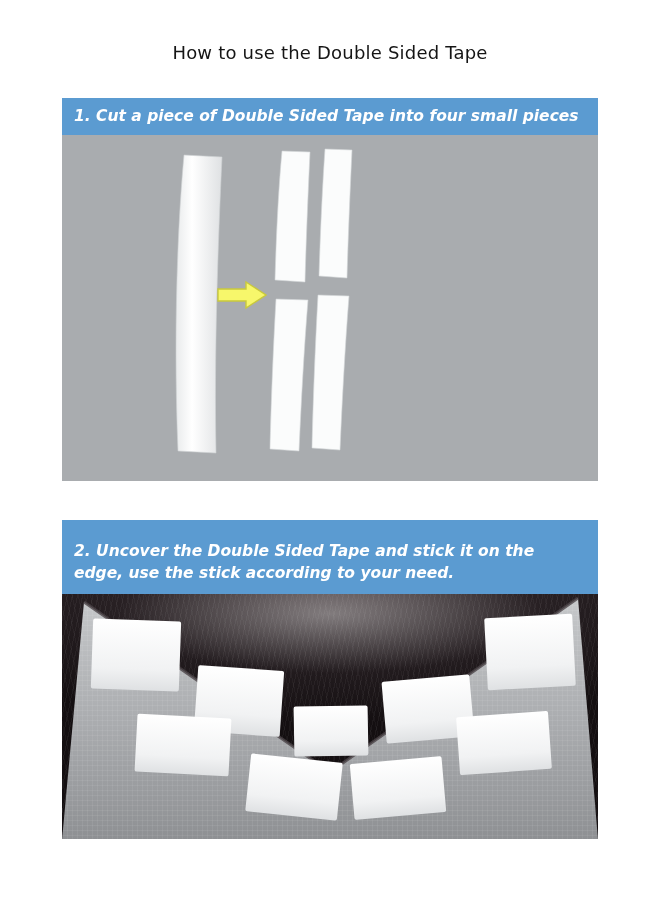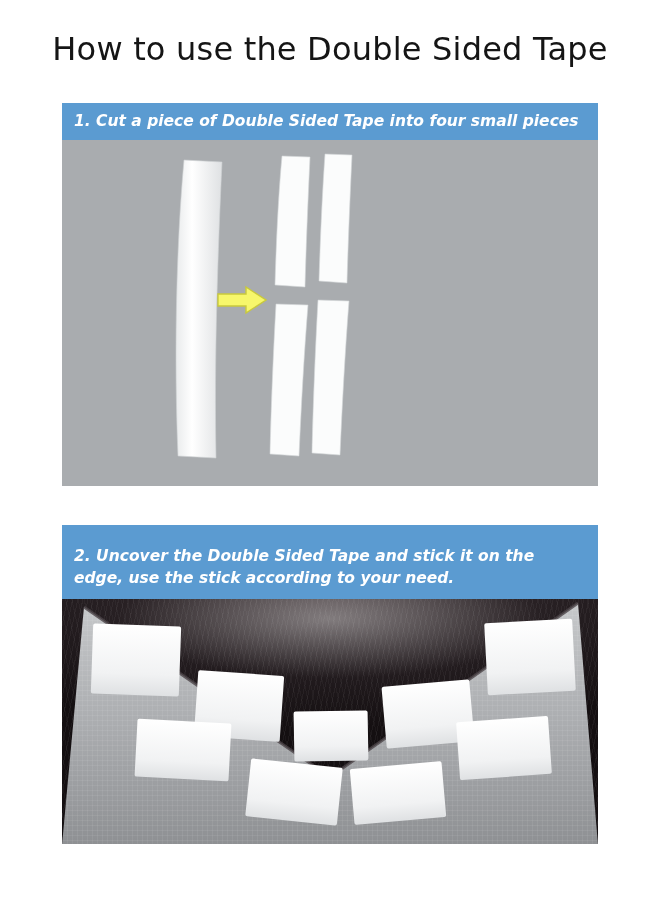--- a/index.html
+++ b/index.html
@@ -15,26 +15,26 @@
     position: relative;
   }
   .page {
     width: 660px;
     height: 900px;
     position: relative;
     background: #ffffff;
   }
   .main-title {
     text-align: center;
-    font-size: 32px;
+    font-size: 18px;
     font-weight: 400;
     color: #151515;
     letter-spacing: 0.2px;
     padding-top: 28px;
-    margin: 2px;
+    margin: 14px;
     font-family: "DejaVu Sans", sans-serif;
   }
 
   
   .step-block {
     position: relative;
     margin: 0 62px;
   }
   .step1-block {
     margin-top: 35px;

